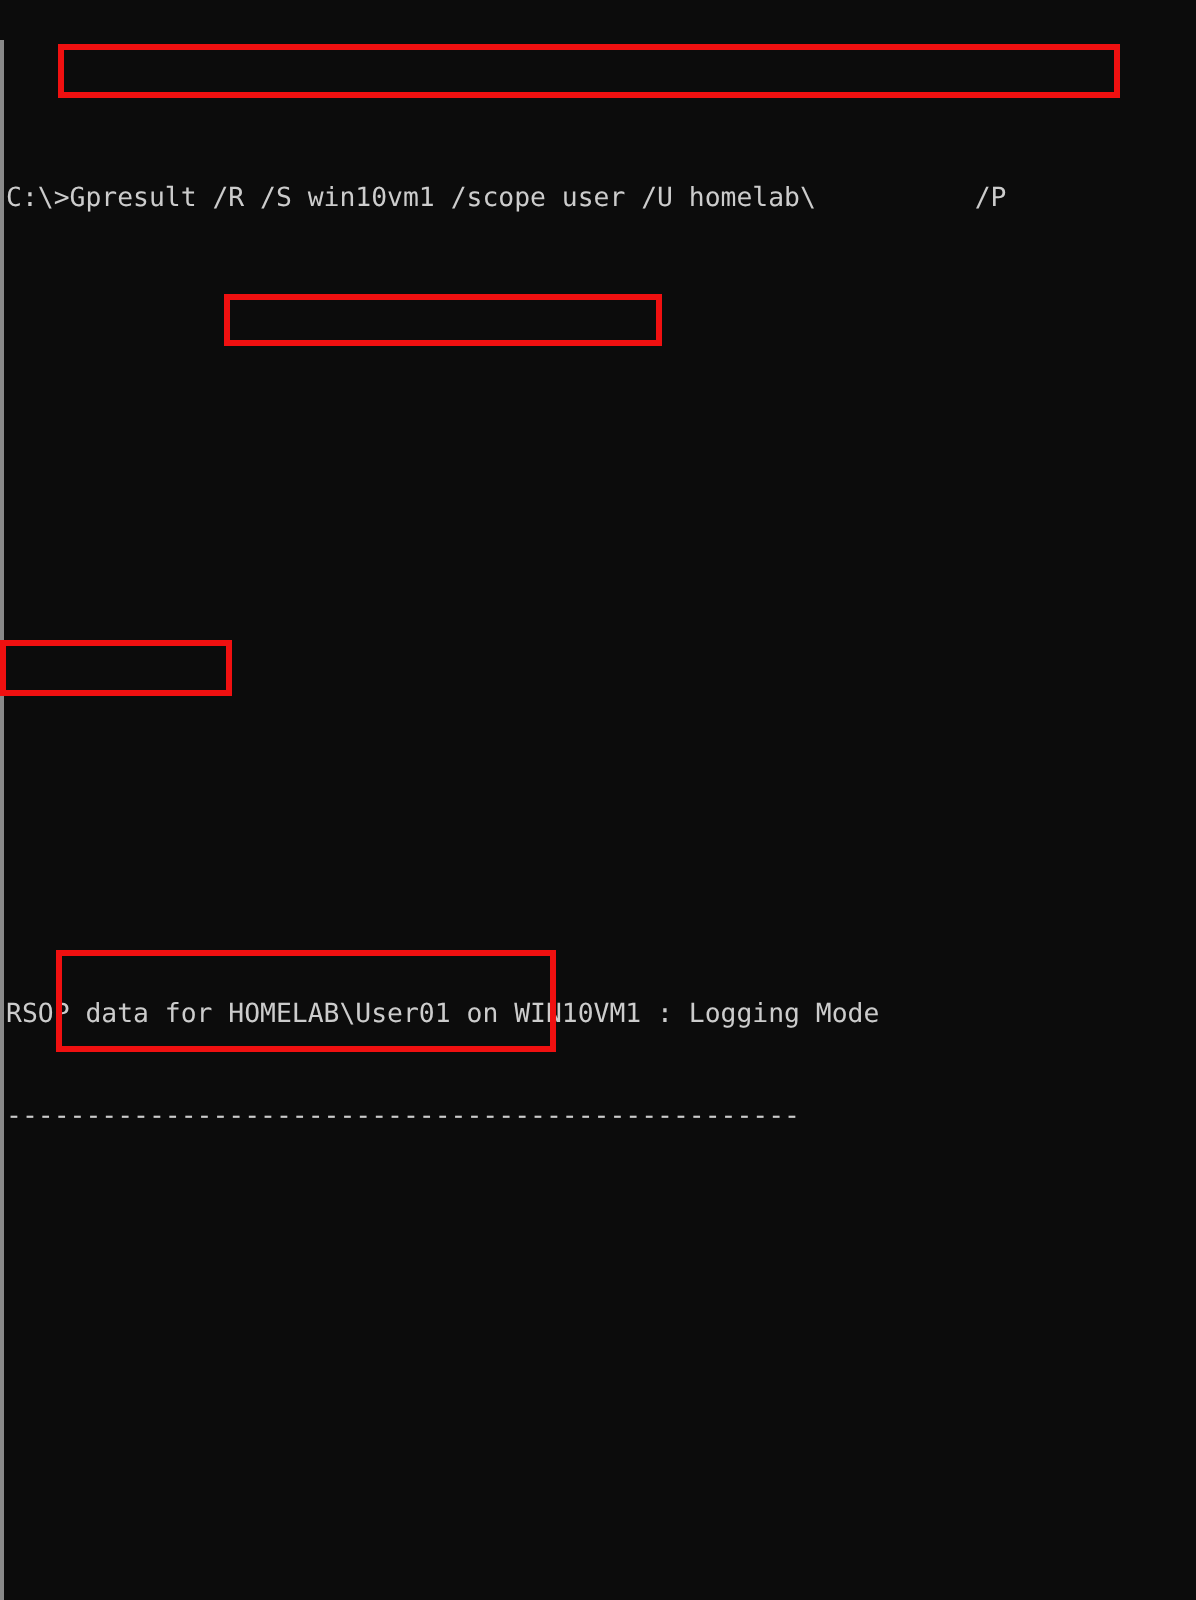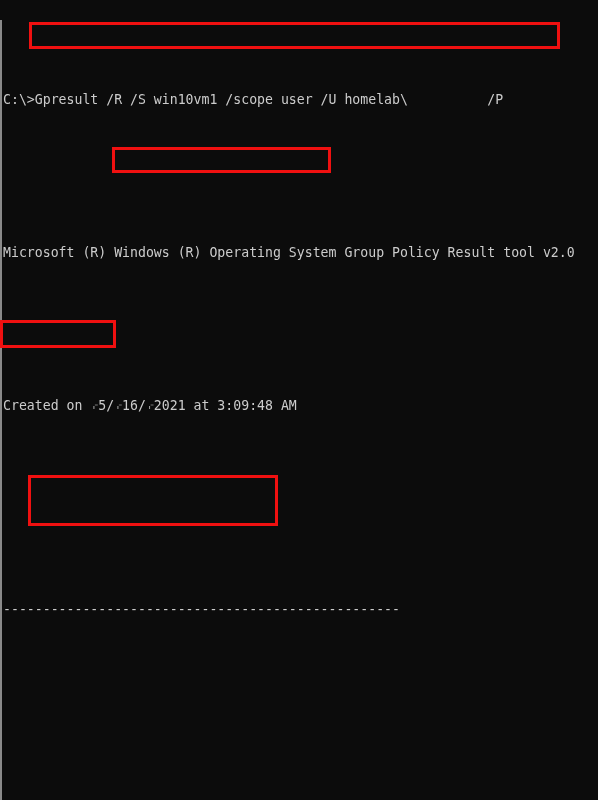--- a/index.html
+++ b/index.html
@@ -61,31 +61,30 @@
   <div id="left-edge"></div>
 
   <div id="console-text">
 
     
     <span class="line"><span>C:\&gt;</span><span>Gpresult /R /S win10vm1 /scope user /U homelab\          /P</span></span>
 
     <span class="blank"></span>
 
     
-    <span class="line">Microsoft (R) Windows (R) Operating System Group Policy Result tool v2.0</span>
 
     <span class="blank"></span>
 
     
-    <span class="line">Created on ⌌5/⌌16/⌌2021 at 3:09:48 AM</span>
 
     <span class="blank"></span>
     <span class="blank"></span>
 
     
+    <span class="line"><span>RSOP data for </span><span>HOMELAB\User01 on WIN10VM1</span><span> : Logging Mode</span></span>
     <span class="line">--------------------------------------------------</span>
 
     <span class="blank"></span>
 
     
     
     
     
     
     

